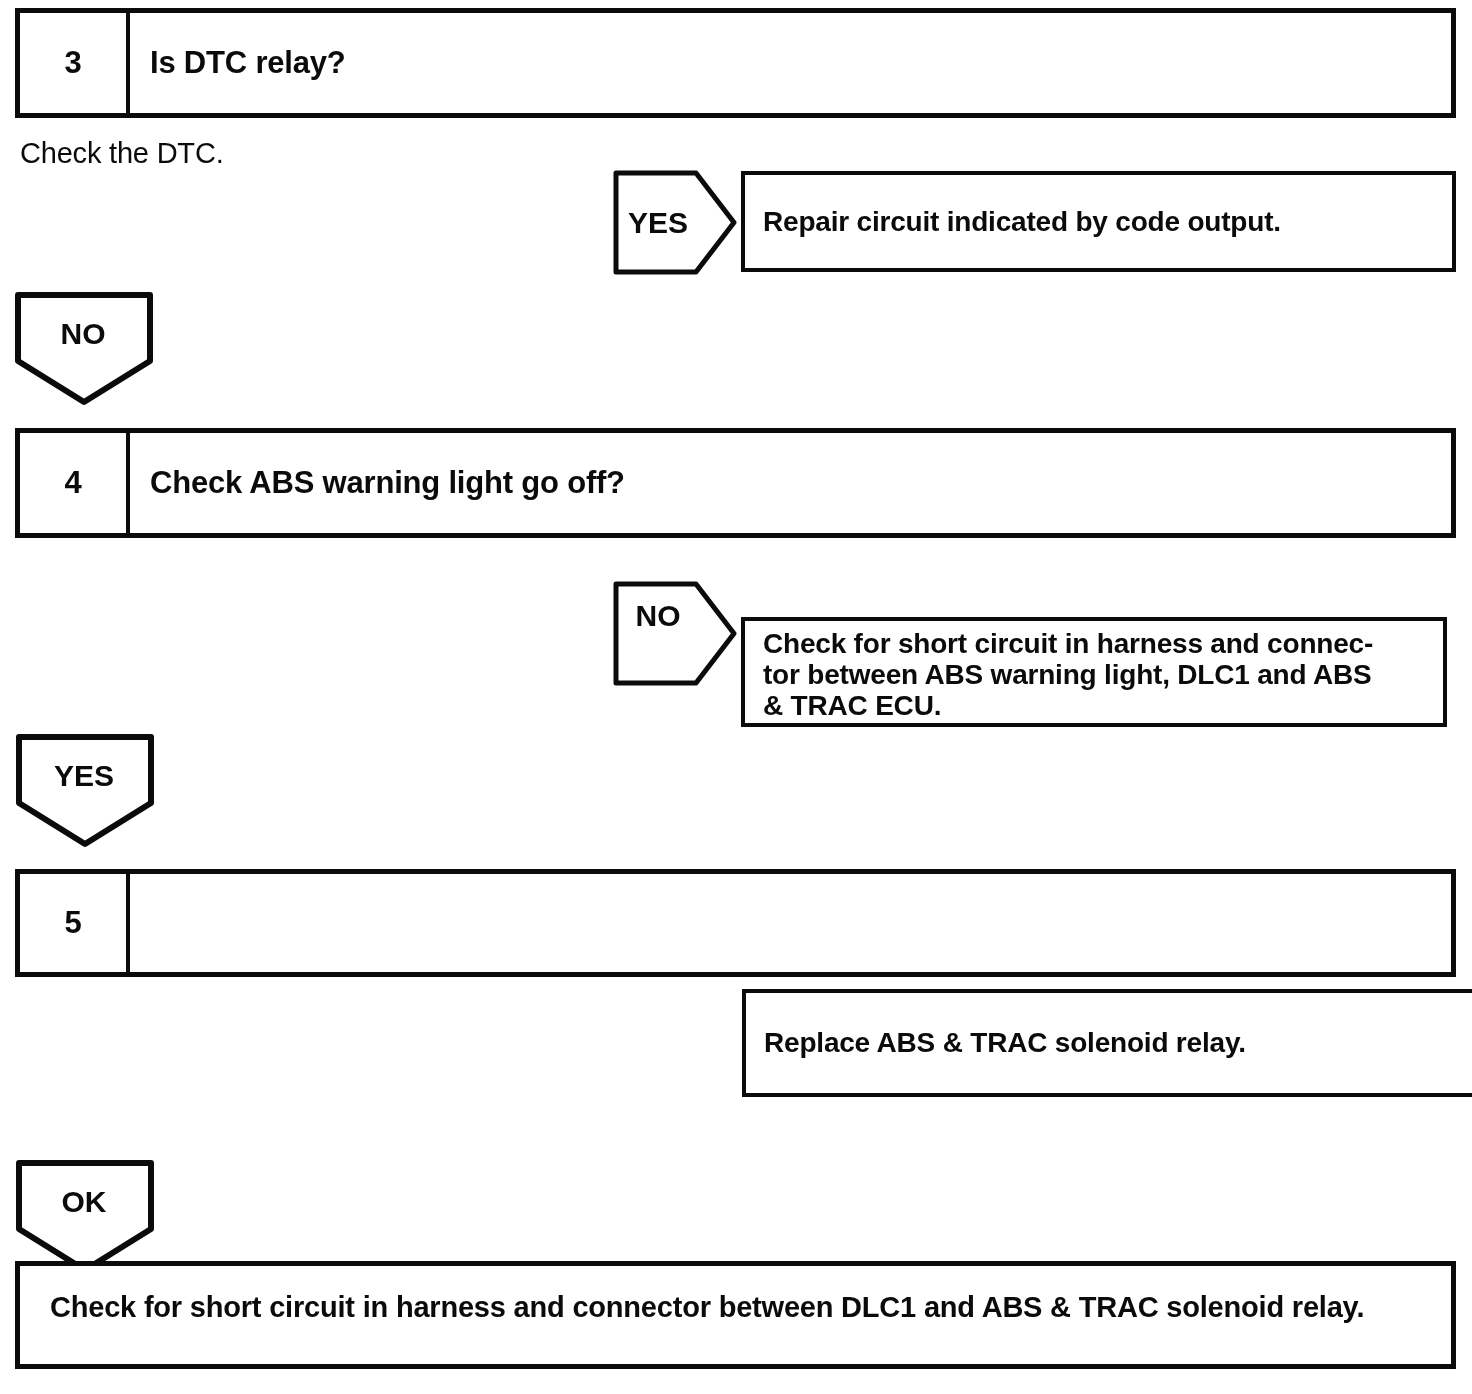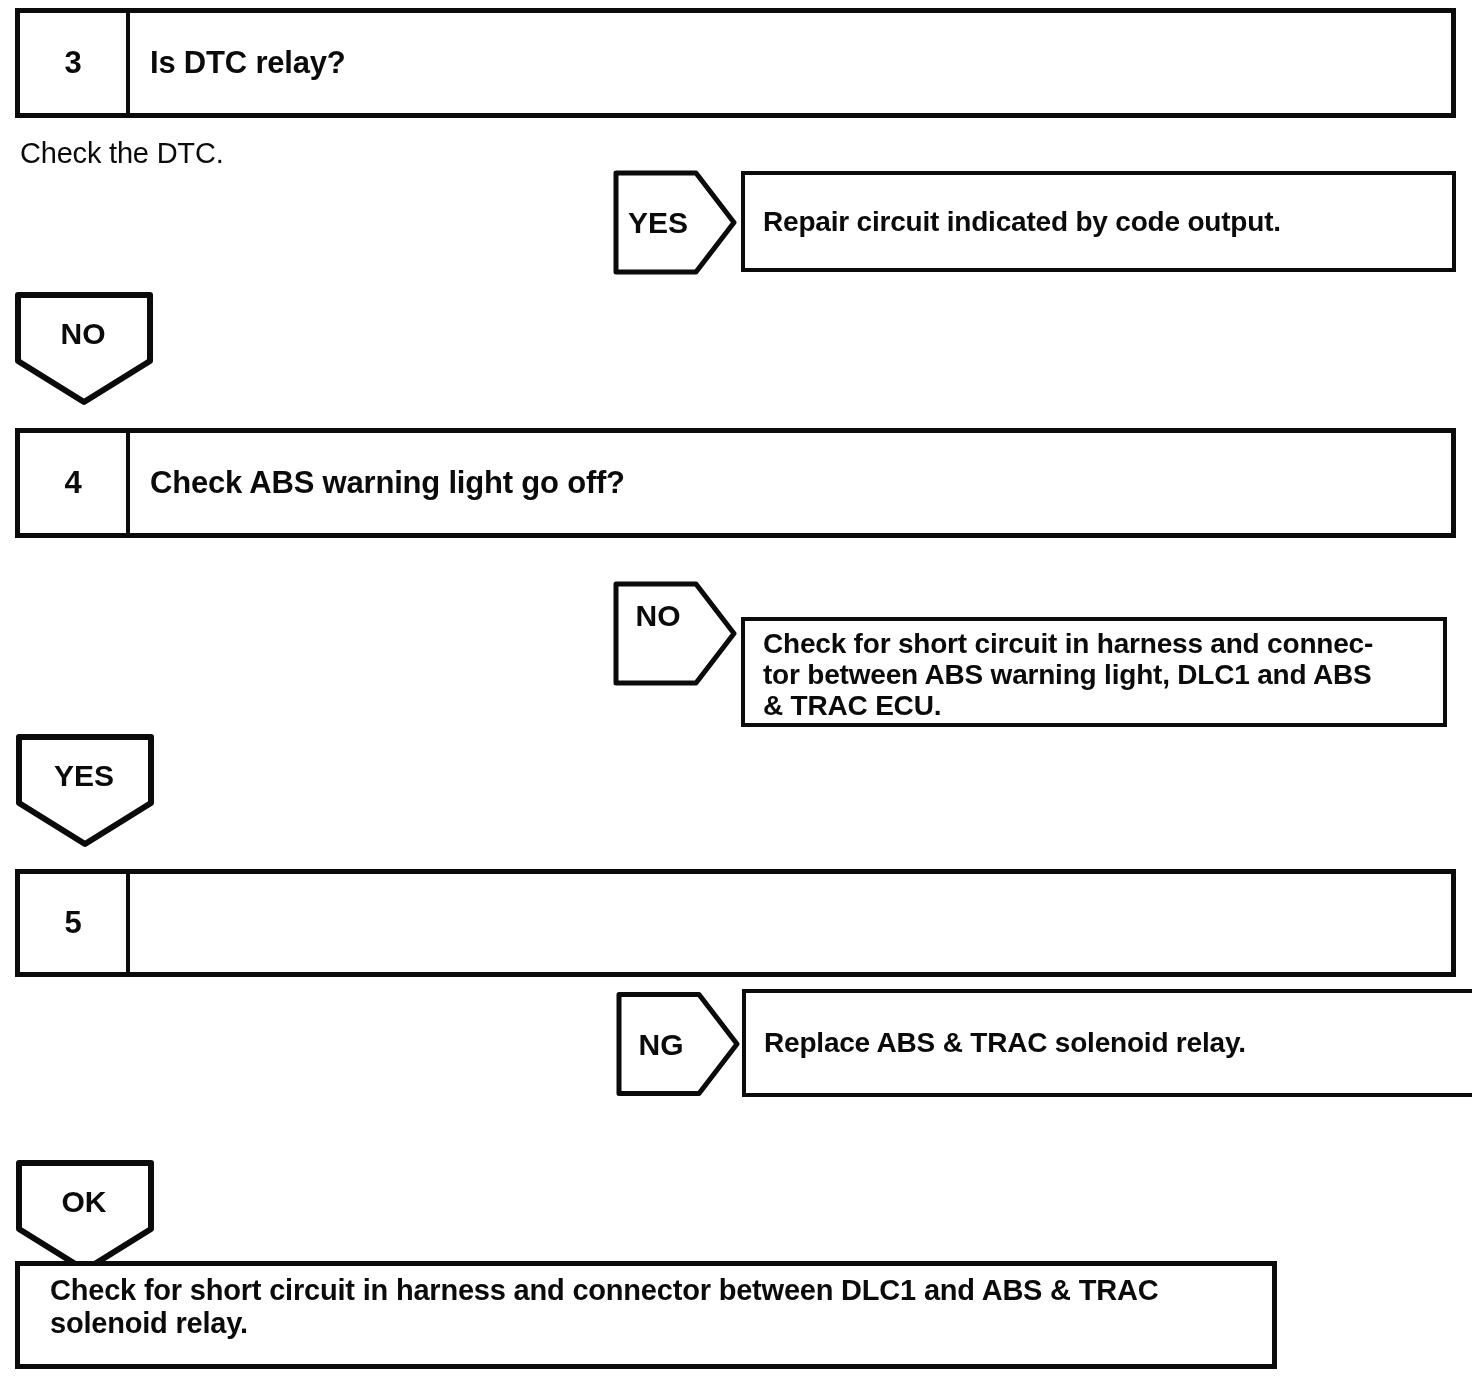--- a/index.html
+++ b/index.html
@@ -131,30 +131,24 @@
     <svg viewBox="0 0 138 114">
       <polygon points="3,3 135,3 135,69 69,110 3,69"></polygon>
       <text x="68" y="52">YES</text>
     </svg>
   </div>
 
   <div class="abs step-box" style="left:15px; top:869px; width:1441px; height:108px;">
     <div class="step-num">5</div>
   </div>
 
-  <div class="abs shape arrow-right" style="left:616px; top:991px; width:124px; height:106px;">
-    <svg viewBox="0 0 124 105">
-      <polygon points="3,3 83,3 121,52.5 83,102 3,102"></polygon>
-      <text x="45" y="63">NG</text>
-    </svg>
-  </div>
   <div class="abs action-box" style="left:742px; top:989px; width:822px; height:108px;">Replace ABS &amp; TRAC solenoid relay.</div>
 
   <div class="abs shape arrow-down" style="left:15px; top:1112px; width:140px; height:114px;margin-top:48px;">
     <svg viewBox="0 0 138 114">
       <polygon points="3,3 135,3 135,69 69,110 3,69"></polygon>
       <text x="68" y="52">OK</text>
     </svg>
   </div>
 
-  <div class="abs final-box" style="left:15px; top:1261px; width:1262px; height:108px;">Check for short circuit in harness and connector between DLC1 and ABS &amp; TRAC solenoid relay.</div>
+  <div class="abs final-box" style="left:15px; top:1261px; width:1441px; height:108px;">Check for short circuit in harness and connector between DLC1 and ABS &amp; TRAC solenoid relay.</div>
 
 </div>
 
 </body></html>

